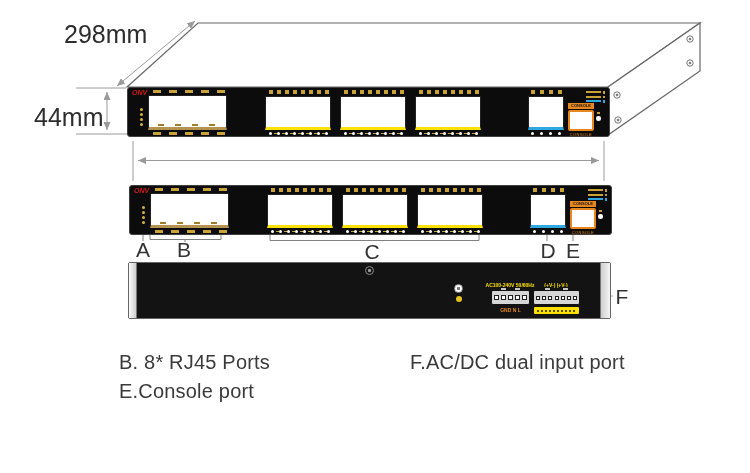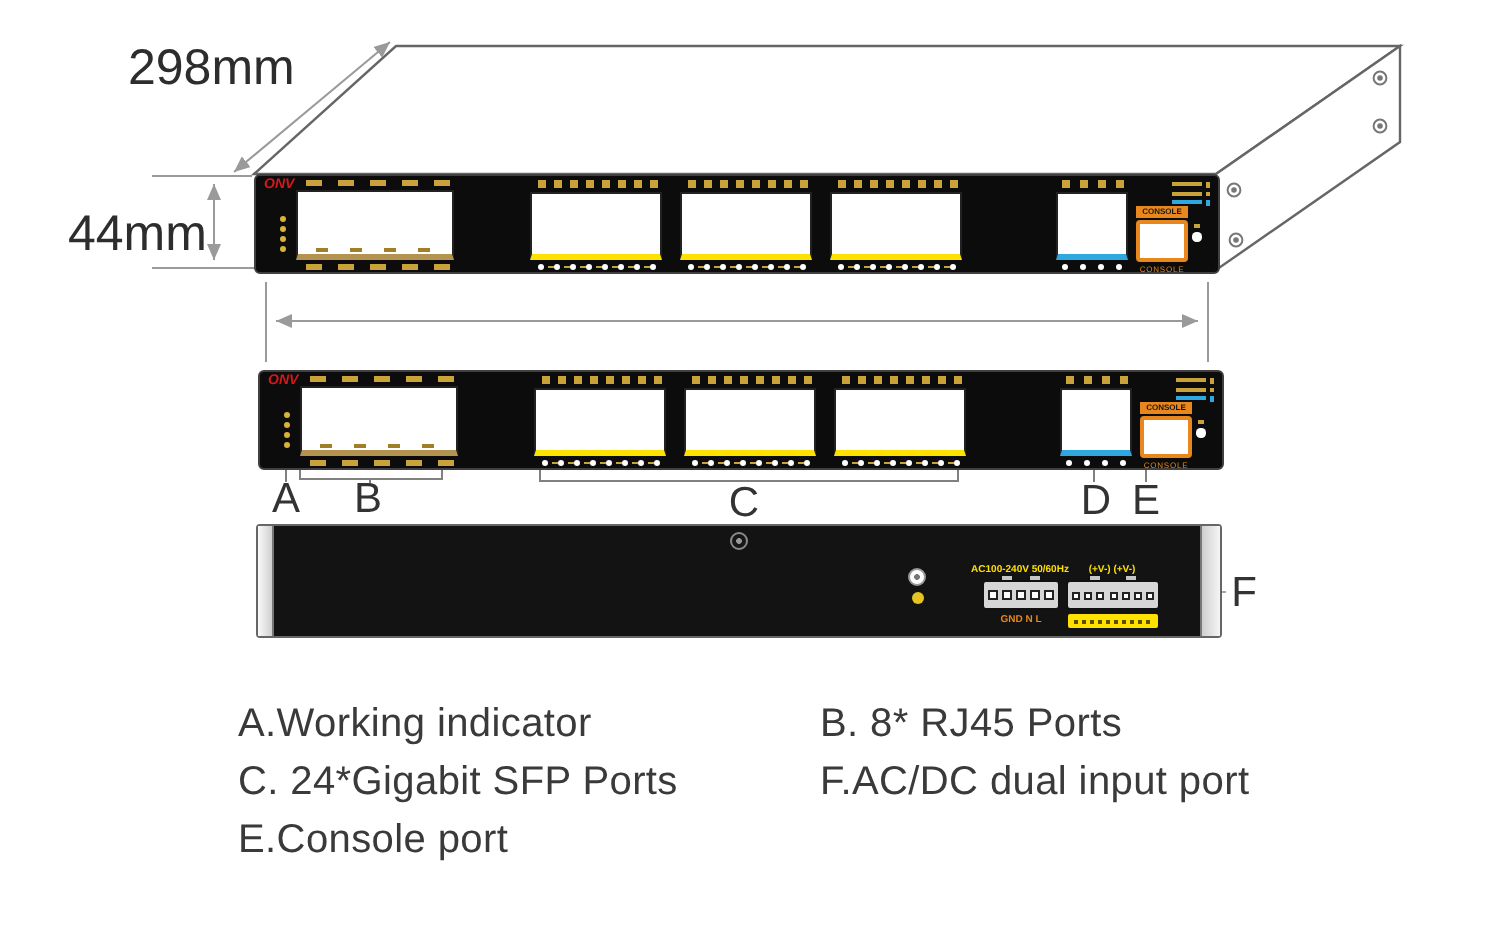--- a/index.html
+++ b/index.html
@@ -393,20 +393,18 @@
       <span class="pin"></span>
       <span class="pin"></span>
       <span class="pin"></span>
       <span class="pin"></span>
       <span class="pin"></span>
     </div>
     <div class="rp-strip"></div>
   </div>
 
   <div class="legend">
-    <div>A.Working indicator</div>
     <div>B. 8* RJ45 Ports</div>
-    <div>C. 24*Gigabit SFP Ports</div>
     <div>F.AC/DC dual input port</div>
     <div>E.Console port</div>
   </div>
 
 </div>
 
 </body></html>

